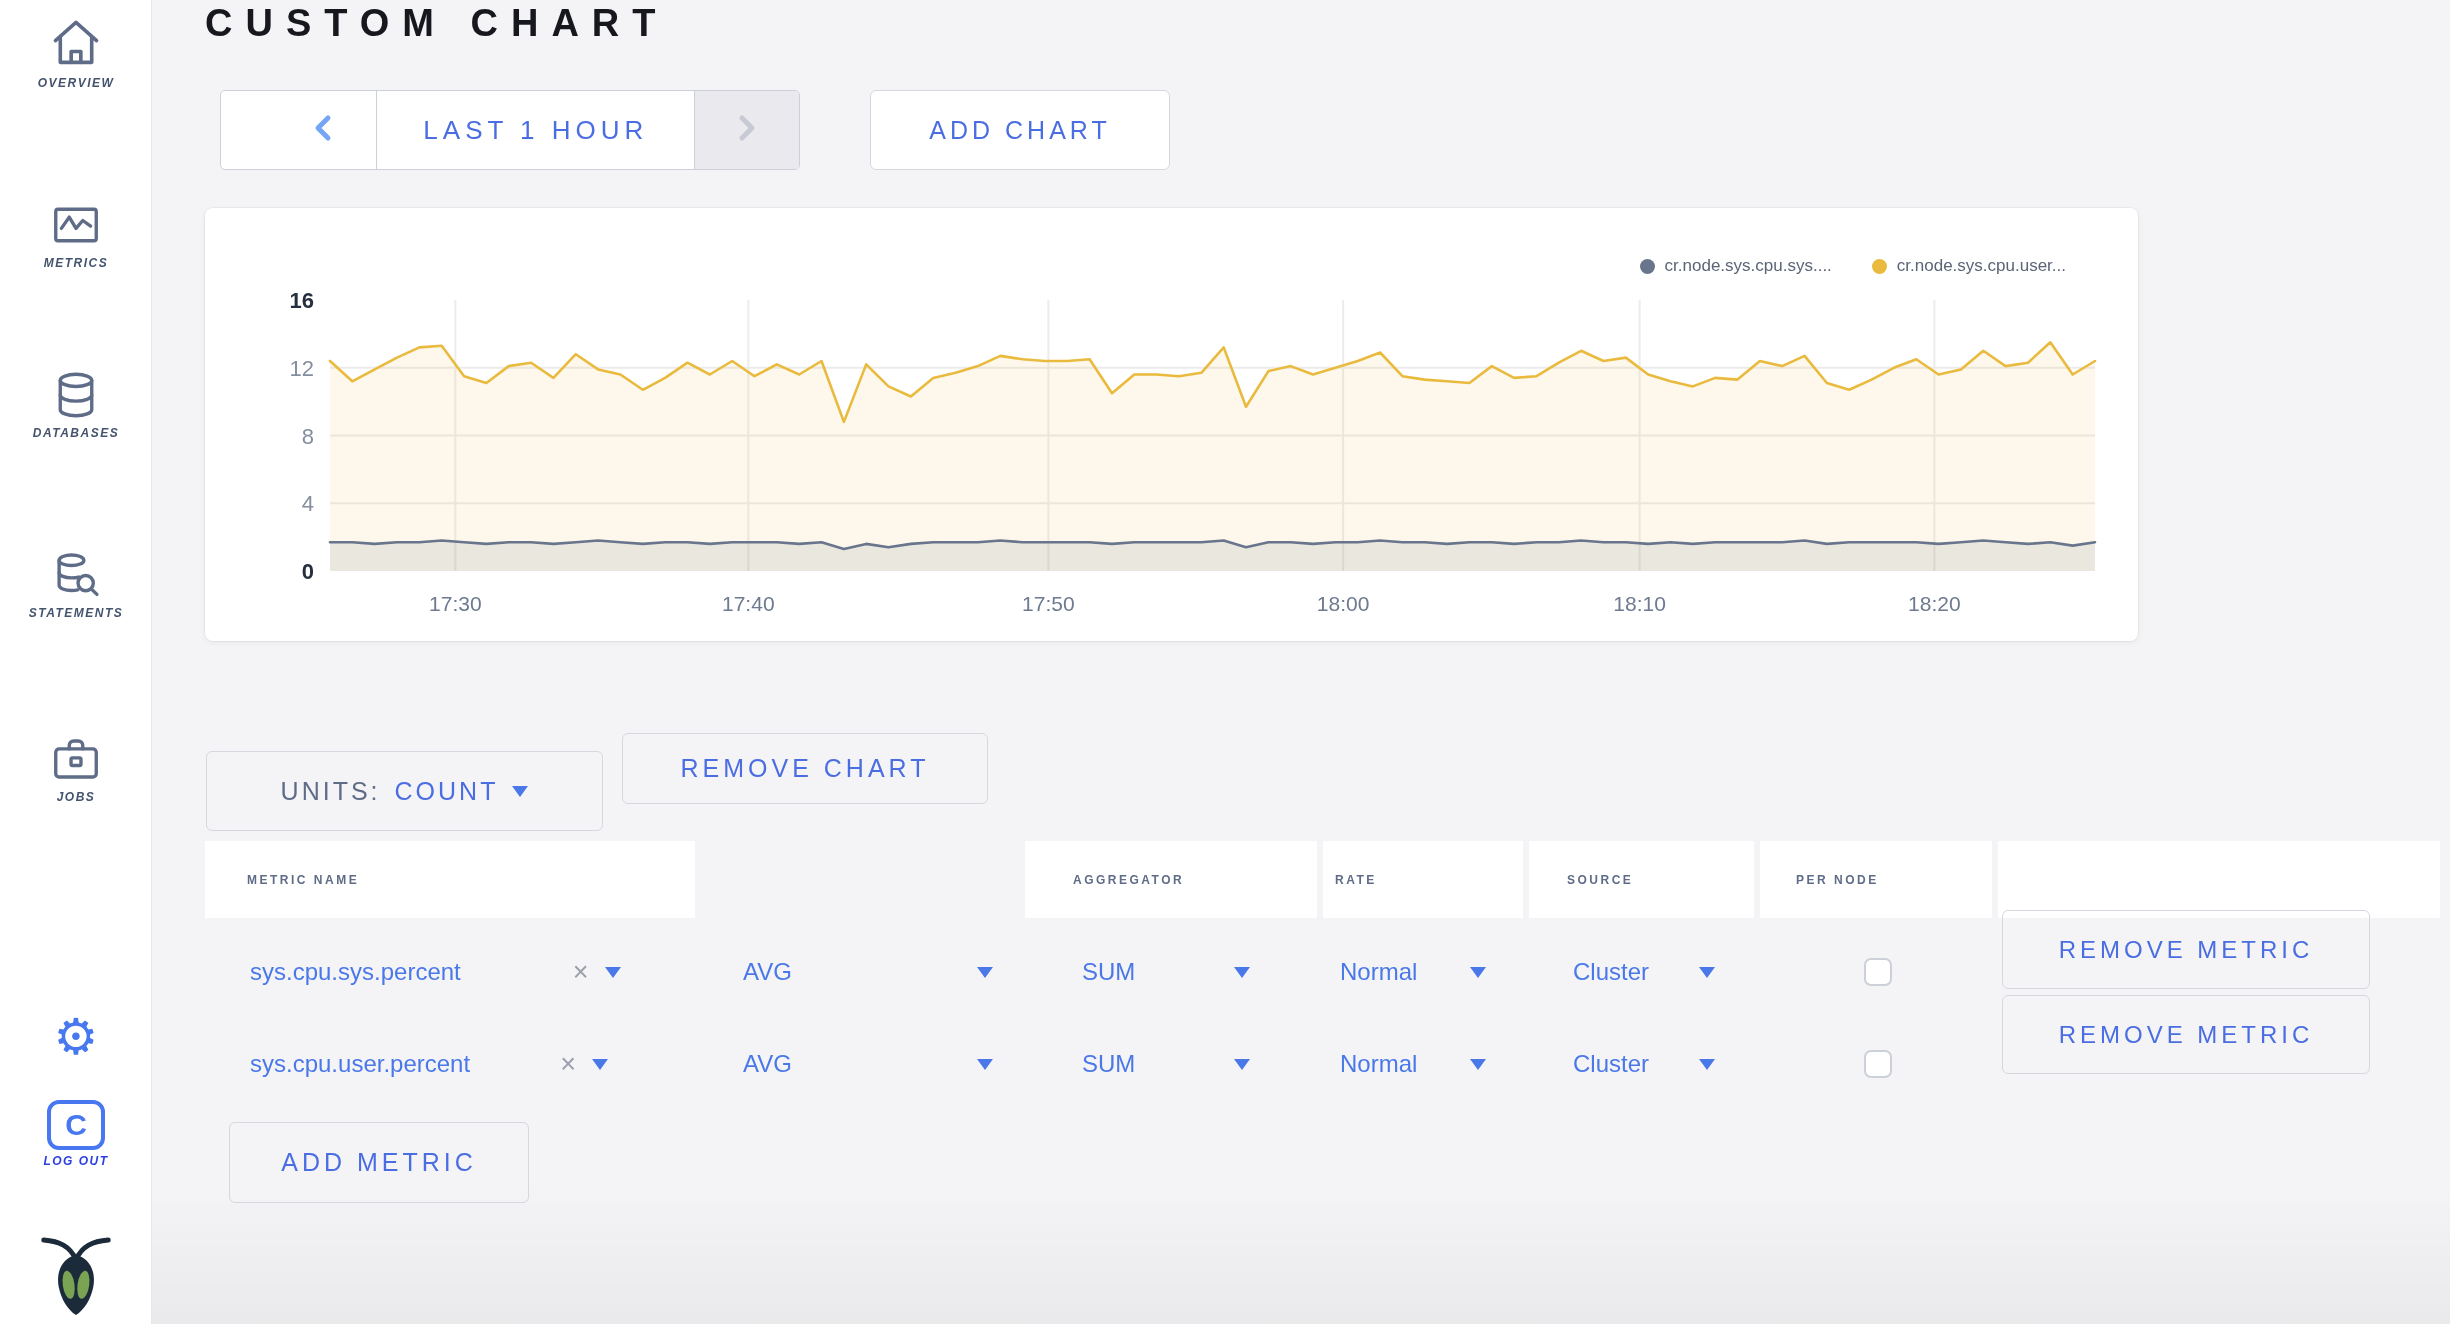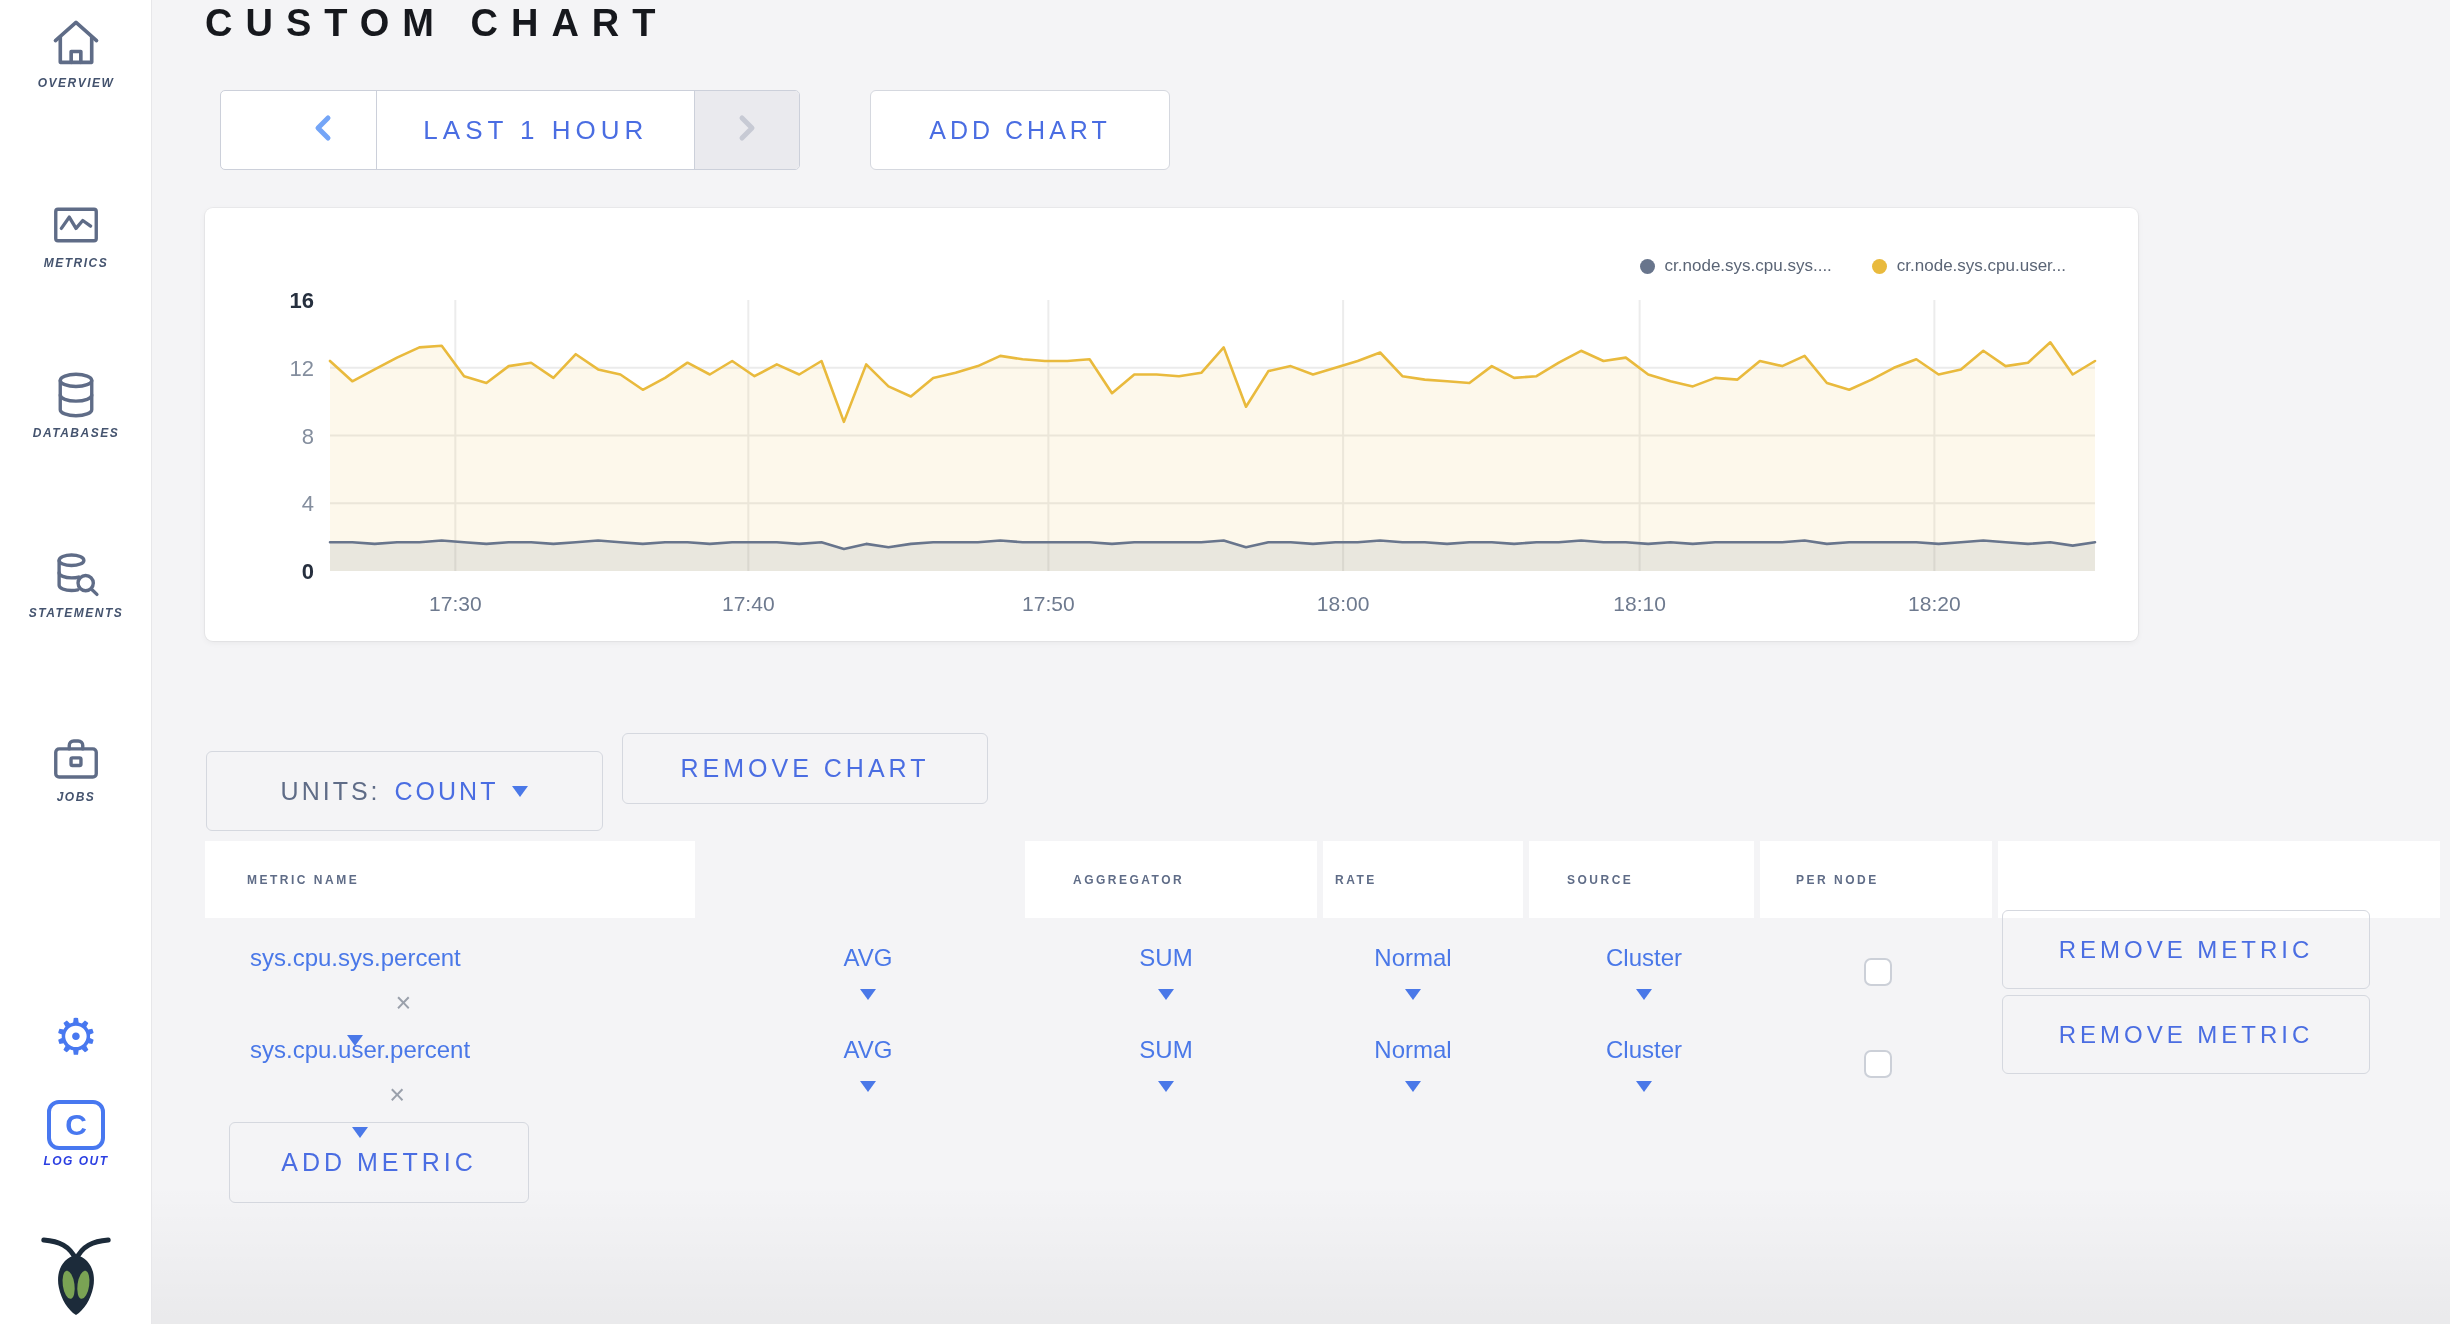--- a/index.html
+++ b/index.html
@@ -60,21 +60,21 @@
            border-top:11px solid #4a78e8; display:inline-block; }
 
   
   .thead-cell { position:absolute; top:841px; height:77px; background:#ffffff;
                 display:flex; align-items:center; padding-left:42px;
                 font-size:12px; font-weight:bold; letter-spacing:2.5px; color:#5f6c87; }
   .trow { position:absolute; left:0; width:100%; height:56px; }
   .cell-abs { position:absolute; display:flex; align-items:center; gap:16px; }
   .blue-txt { color:#4a78e8; font-size:24px; }
   .clear-x { color:#9aa0ab; font-size:27px; cursor:pointer; }
-  .dd { cursor:pointer; display:flex; align-items:center; gap:16px;flex-direction:column; }
+  .dd { cursor:pointer; display:flex; align-items:center; gap:16px; }
   .checkbox { position:absolute; width:28px; height:28px; background:#ffffff;
               border:2px solid #ccd0d8; border-radius:7px; cursor:pointer; }
   .remove-metric { position:absolute; left:2002px; width:368px; height:79px; font-size:24px; }
   .add-metric { position:absolute; left:221px; top:1122px; width:300px; height:81px;margin-left:8px; }
 
   .bottom-fade { position:absolute; left:152px; bottom:0; width:2298px; height:140px;
                  background:linear-gradient(to bottom, rgba(0,0,0,0) 0%, rgba(0,0,0,0.045) 100%);
                  pointer-events:none; }
 </style>
 </head>

